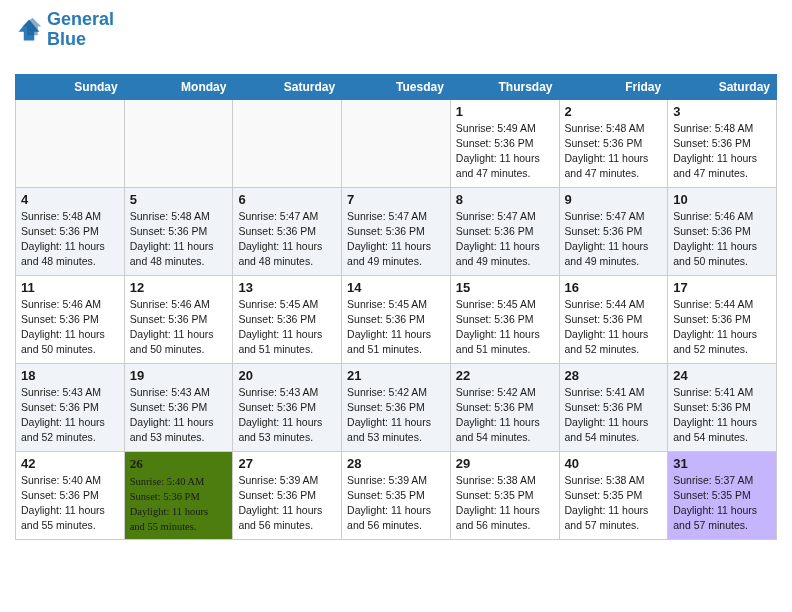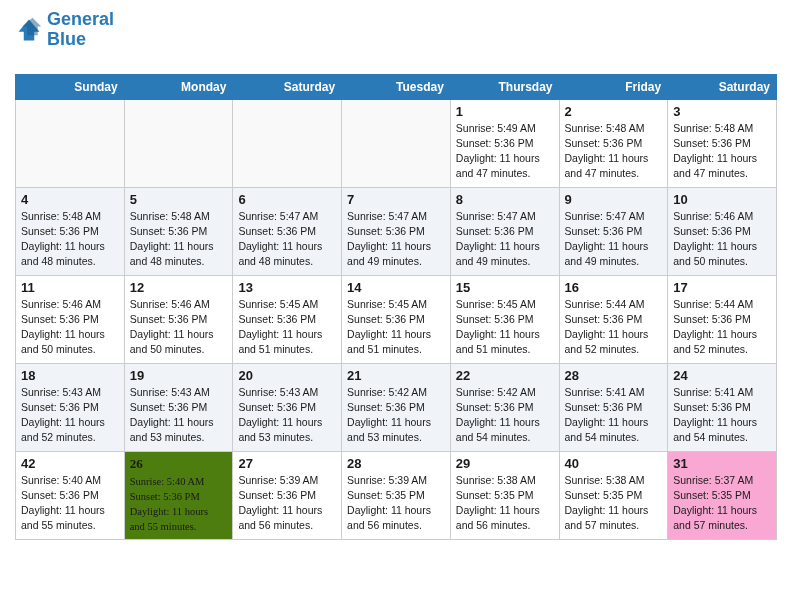--- a/index.html
+++ b/index.html
@@ -331,21 +331,21 @@
 Daylight: 11 hours
 and 56 minutes.</div>
         </td>
         <td style="background: rgb(255, 255, 255);">
           <span class="day-number">40</span>
           <div class="day-info" style="white-space: pre-line;">Sunrise: 5:38 AM
 Sunset: 5:35 PM
 Daylight: 11 hours
 and 57 minutes.</div>
         </td>
-        <td style="background: #f9a8d4; margin-left: 20px;">
+        <td style="background: #c4b5fd; margin-left: 20px;">
           <span class="day-number">31</span>
           <div class="day-info" style="white-space: pre-line;">Sunrise: 5:37 AM
 Sunset: 5:35 PM
 Daylight: 11 hours
 and 57 minutes.</div>
         </td>
       </tr>
     </tbody>
 </table>
 

